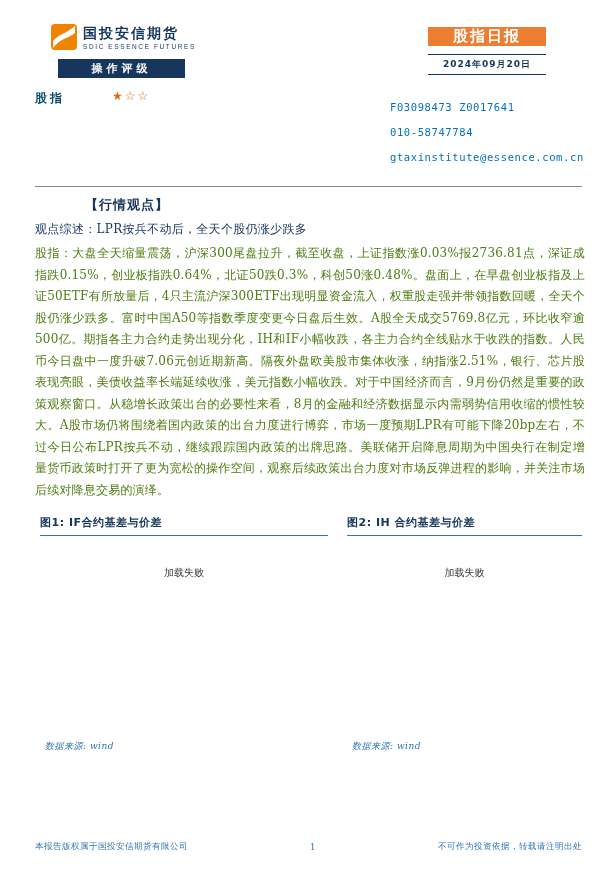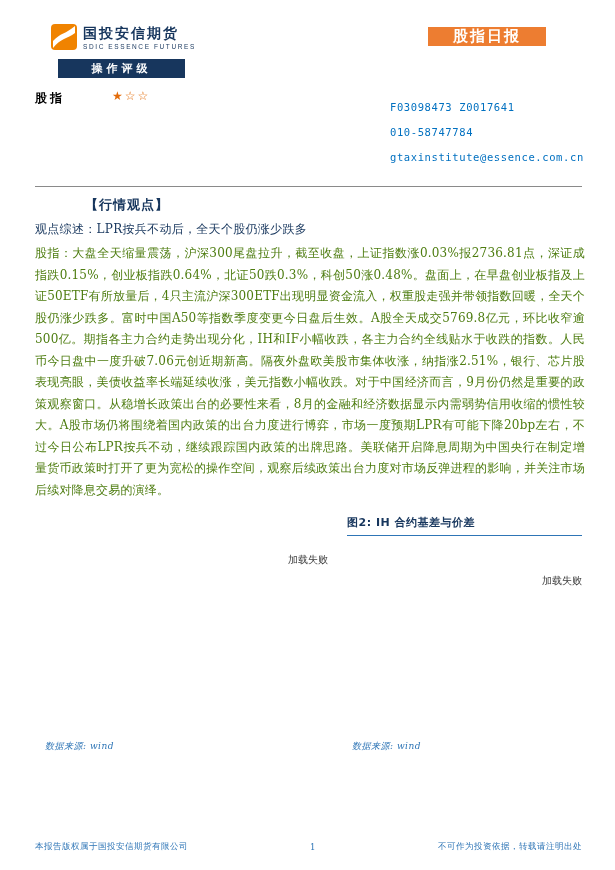--- a/index.html
+++ b/index.html
@@ -39,21 +39,21 @@
 
   .rating-box {
     position: absolute; left: 58px; top: 59px; width: 127px; height: 19px;
     background: #17365D; color: #ffffff; font-size: 11px; font-weight: bold;
     text-align: center; line-height: 19px; letter-spacing: 4px;
     font-family: "DejaVu Sans", sans-serif;
   }
 
   .instrument {
     position: absolute; left: 35px; top: 90px;
-    font-size: 12px; font-weight: bold; color: #000000; letter-spacing: 3px;
+    font-size: 12px; font-weight: bold; color: #0c4a6e; letter-spacing: 3px;
     font-family: Liberation Sans, sans-serif;
   }
   .stars {
     position: absolute; left: 112px; top: 89px;
     font-size: 12px; color: #E36C0A; letter-spacing: 2px;
   }
 
   .analyst { position: absolute; left: 390px; top: 88px; }
   .analyst-name {
     font-size: 11px; font-weight: bold; color: #17365D; letter-spacing: 1px;
@@ -84,21 +84,21 @@
   
   .figure { position: absolute; top: 515px; height: 240px; }
   .figure1 { left: 40px;  width: 288px; }
   .figure2 { left: 347px; width: 235px; }
   .fig-title {
     font-size: 11px; font-weight: bold; color: #17365D;
     padding-bottom: 5px; border-bottom: 1.5px solid #2E75B6;
     font-family: "DejaVu Sans", sans-serif; letter-spacing: 0.5px;
   }
   .fig-status {
-    margin-top: 38px; text-align: right;
+    margin-top: 30px; text-align: center;
     font-size: 10px; color: #404040;
   }
   .fig-source {
     position: absolute; left: 5px; bottom: 2px;
     font-size: 9px; color: #2E75B6; font-style: italic; letter-spacing: 0.5px;
   }
 
   
   .footer {
     position: absolute; left: 35px; right: 33px; top: 841px;
@@ -119,40 +119,42 @@
       </svg>
     </span>
     <span class="logo-text">
       <span class="logo-cn">国投安信期货</span>
       <span class="logo-en">SDIC ESSENCE FUTURES</span>
     </span>
   </div>
 
   <div class="badge-area">
     <div class="badge">股指日报</div>
+    <div class="date">2024年09月20日</div>
   </div>
 
   <div class="rating-box">操作评级</div>
 
   <div class="instrument">股指</div>
   <div class="stars">★☆☆</div>
 
   <div class="analyst">
     <div class="analyst-line">F03098473 Z0017641</div>
     <div class="analyst-line">010-58747784</div>
     <div class="analyst-line">gtaxinstitute@essence.com.cn</div>
   </div>
 
   <div class="rule"></div>
 
   <div class="section-title">【行情观点】</div>
   <div class="summary">观点综述：LPR按兵不动后，全天个股仍涨少跌多</div>
   <div class="body-text">股指：大盘全天缩量震荡，沪深300尾盘拉升，截至收盘，上证指数涨0.03%报2736.81点，深证成指跌0.15%，创业板指跌0.64%，北证50跌0.3%，科创50涨0.48%。盘面上，在早盘创业板指及上证50ETF有所放量后，4只主流沪深300ETF出现明显资金流入，权重股走强并带领指数回暖，全天个股仍涨少跌多。富时中国A50等指数季度变更今日盘后生效。A股全天成交5769.8亿元，环比收窄逾500亿。期指各主力合约走势出现分化，IH和IF小幅收跌，各主力合约全线贴水于收跌的指数。人民币今日盘中一度升破7.06元创近期新高。隔夜外盘欧美股市集体收涨，纳指涨2.51%，银行、芯片股表现亮眼，美债收益率长端延续收涨，美元指数小幅收跌。对于中国经济而言，9月份仍然是重要的政策观察窗口。从稳增长政策出台的必要性来看，8月的金融和经济数据显示内需弱势信用收缩的惯性较大。A股市场仍将围绕着国内政策的出台力度进行博弈，市场一度预期LPR有可能下降20bp左右，不过今日公布LPR按兵不动，继续跟踪国内政策的出牌思路。美联储开启降息周期为中国央行在制定增量货币政策时打开了更为宽松的操作空间，观察后续政策出台力度对市场反弹进程的影响，并关注市场后续对降息交易的演绎。</div>
 
   <div class="figure figure1">
+    <div class="fig-title">图1: IF合约基差与价差</div>
     <div class="fig-status">加载失败</div>
     <div class="fig-source">数据来源: wind</div>
   </div>
 
   <div class="figure figure2">
     <div class="fig-title">图2: IH 合约基差与价差</div>
     <div class="fig-status">加载失败</div>
     <div class="fig-source">数据来源: wind</div>
   </div>
 

